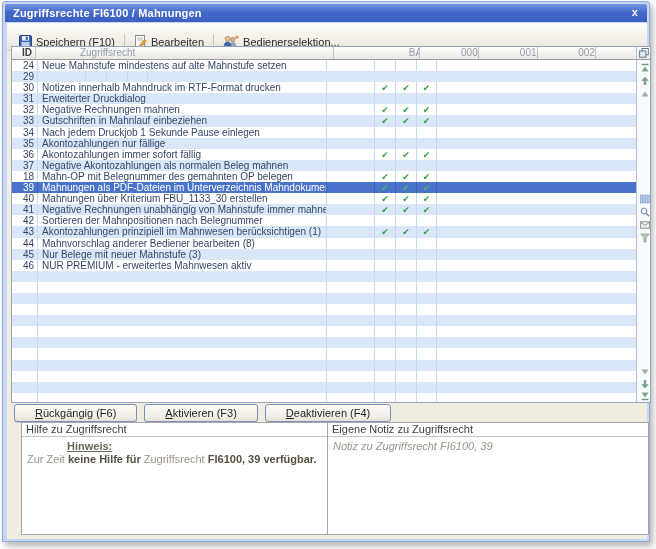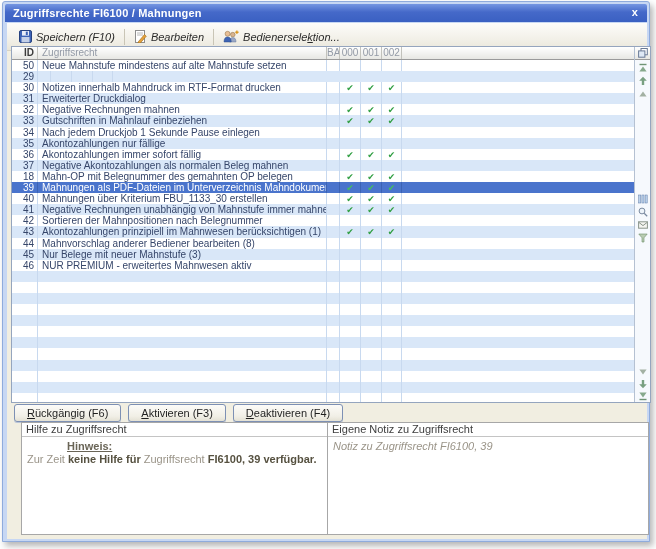--- a/index.html
+++ b/index.html
@@ -17,61 +17,61 @@
     line-height:18px; padding-left:8px; letter-spacing:.2px; }
   .close { position:absolute; right:9px; top:0; font-size:11px; font-weight:bold;
     color:#fff; cursor:default; line-height:17px; }
 
   .client { position:absolute; left:4px; top:21px; width:640px; height:516px;
     background:#f1eee1; }
 
   
   .toolbar { position:absolute; left:0; top:0; width:640px; height:28px;
     background:linear-gradient(180deg,#fdfcfa 0%,#f2f0e8 60%,#e9e6da 100%);
-    border-bottom:1px solid #d6d2c2; display:flex; align-items:center; padding-left:6px;font-style:italic; }
+    border-bottom:1px solid #d6d2c2; display:flex; align-items:flex-end; padding-left:6px; }
   .tbtn { display:flex; align-items:center; gap:4px; padding:2px 6px; font-size:11px;
     color:#2b2b2b; cursor:default; white-space:nowrap; }
   .tsep { width:1px; height:16px; background:#c9c5b6; margin:0 3px; }
   .tbtn svg { display:block; }
 
   
   .grid { position:absolute; left:4px; top:23px; width:640px; height:357px;
     background:#fff; border:1px solid #95a5be; display:flex; }
   .gmain { width:624px; display:flex; flex-direction:column; }
   .ghead { display:flex; height:13px; background:linear-gradient(180deg,#ffffff,#e7e7e3);
-    border-bottom:1px solid #9a9a9a; font-size:10px; line-height:12px; flex:0 0 13px; }
+    border-bottom:1px solid #9a9a9a; font-size:10px; line-height:12px; flex:0 0 13px;gap:40px; }
   .ghead .cell { border-right:1px solid #c2c2bc; color:#939aa6; overflow:hidden; white-space:nowrap; }
   .ghead .c-id { color:#3c3c3c; font-weight:bold; padding-left:3px; }
   .ghead .c-ba,.ghead .c-chk { text-align:center; }
   .gbody { flex:1; overflow:hidden; }
   .row { display:flex; height:11.1px; font-size:10px; line-height:11px; color:#36466a;
     background:#fff; }
   .row.alt { background:#d9e7f8; }
   .row .cell { border-right:1px solid #c8d9ef; overflow:hidden; white-space:nowrap; }
   .c-id  { width:26px; text-align:right; padding-right:3px; }
   .c-zug { width:289px; padding-left:4px; }
-  .c-ba  { width:13px; }
+  .c-ba  { width:13px;margin-left:35px; }
   .c-chk { width:21px; text-align:center; }
   .c-chk2{ width:20px; text-align:center; }
   .c-fill{ flex:1; border-right:none !important; }
   .chk { color:#2f9e41; font-size:9px; font-weight:bold; line-height:11px; }
   .row.sel { background:#4a74cc; color:#fff; }
   .row.sel .cell { border-right-color:#3c63b4; }
   .row.sel .chk { color:#45c05a; }
 
   
   .gstrip { width:16px; border-left:1px solid #b5c1d2; background:#f6f9fd; position:relative; }
   .corner { position:absolute; left:0; top:0; right:0; height:13px; background:linear-gradient(180deg,#ffffff,#e7e7e3);
     border-bottom:1px solid #9a9a9a; display:flex; align-items:center; justify-content:center; }
   .sic { position:absolute; left:3px; width:10px; height:10px; }
   .sic svg { display:block; }
 
   
   .actions { position:absolute; left:7px; top:381px; display:flex; gap:7px; }
-  .abtn { height:18px; padding:0 12px; font-size:11px; line-height:16px; color:#1f1f1f;
+  .abtn { height:18px; padding:0 20px; font-size:11px; line-height:16px; color:#1f1f1f;
     background:linear-gradient(180deg,#fcfbf8 0%,#f1efe6 70%,#e4e1d4 100%);
     border:1px solid #7d90b4; border-radius:3px; box-shadow:0 1px 0 #b9c4d8; cursor:default; white-space:nowrap; }
   .abtn u { text-decoration:underline; }
 
   
   .panel { position:absolute; top:399px; height:113px; background:#fff; border:1px solid #a7a7a7; }
   .panel.left  { left:14px;   width:315px; }
   .panel.right { left:320px; width:322px; }
   .phead { height:14px; font-size:11px; line-height:13px; color:#3d3d3d; padding:0 4px;
     border-bottom:1px solid #c4c4c4; background:#fff; white-space:nowrap; overflow:hidden; }
@@ -137,21 +137,21 @@
               <div class="cell c-id">ID</div>
               <div class="cell c-zug">Zugriffsrecht</div>
               <div class="cell c-ba">BA</div>
               <div class="cell c-chk">000</div>
               <div class="cell c-chk">001</div>
               <div class="cell c-chk2">002</div>
               <div class="cell c-fill"></div>
             </div>
           <div class="gbody" id="gbody">
               <div class="row">
-                <div class="cell c-id">50</div>
+                <div class="cell c-id">24</div>
                 <div class="cell c-zug">Neue Mahnstufe mindestens auf alte Mahnstufe setzen</div>
                 <div class="cell c-ba"></div>
                 <div class="cell c-chk"></div>
                 <div class="cell c-chk"></div>
                 <div class="cell c-chk2"></div>
                 <div class="cell c-fill"></div>
               </div>
               <div class="row alt">
                 <div class="cell c-id">29</div>
                 <div class="cell c-ba"></div>

